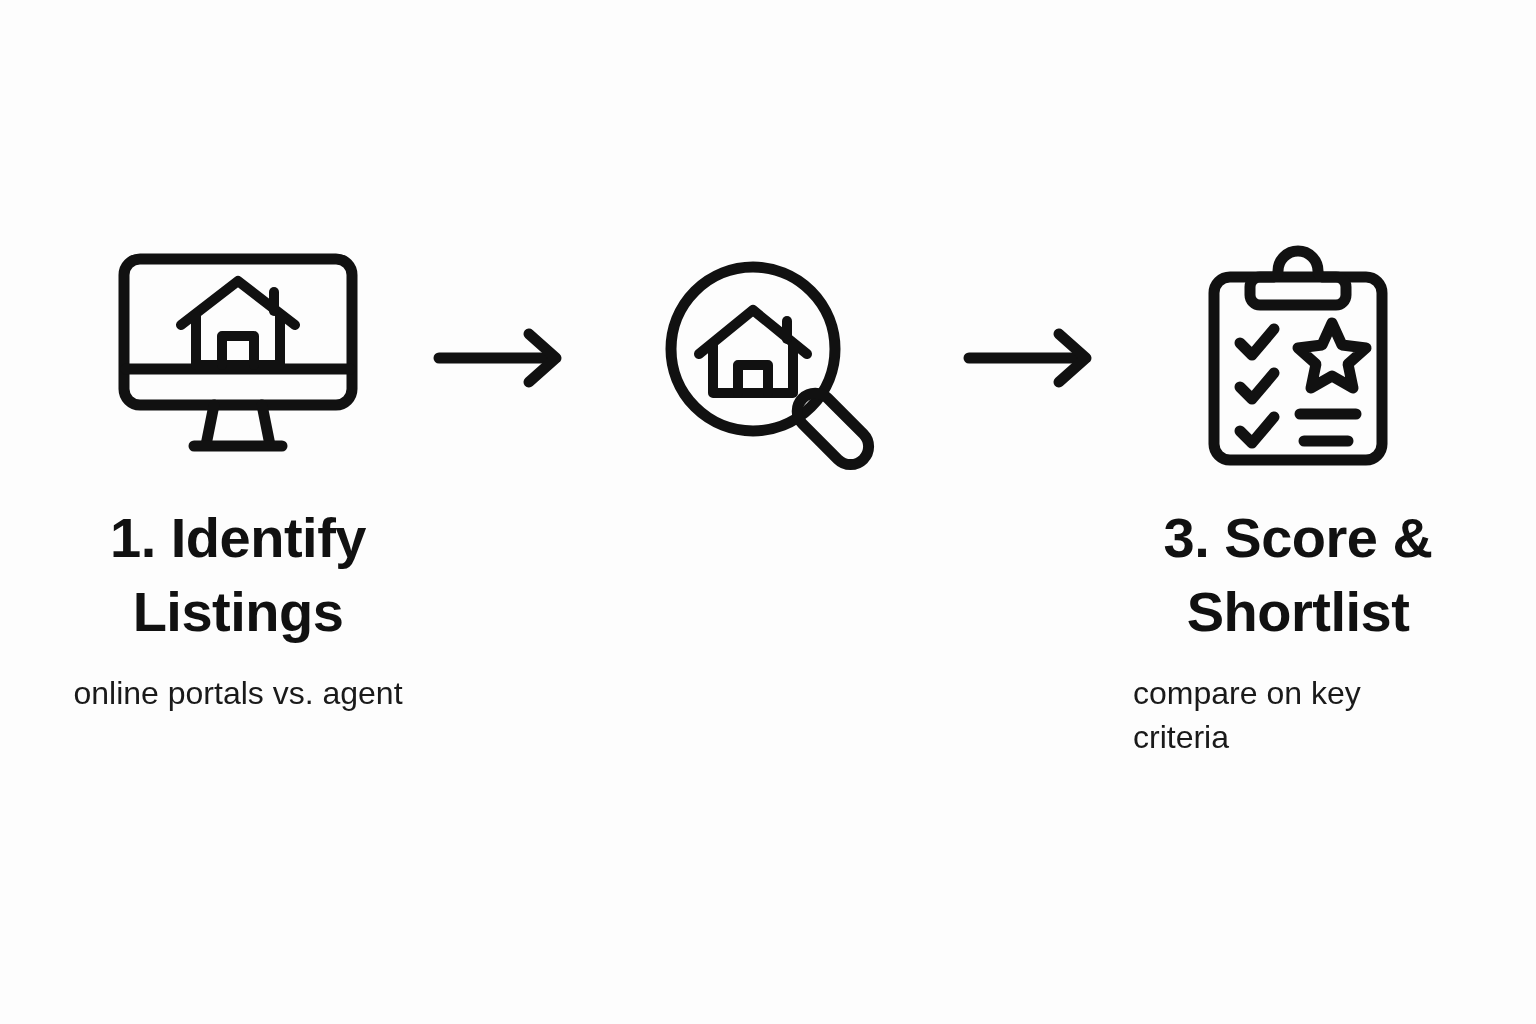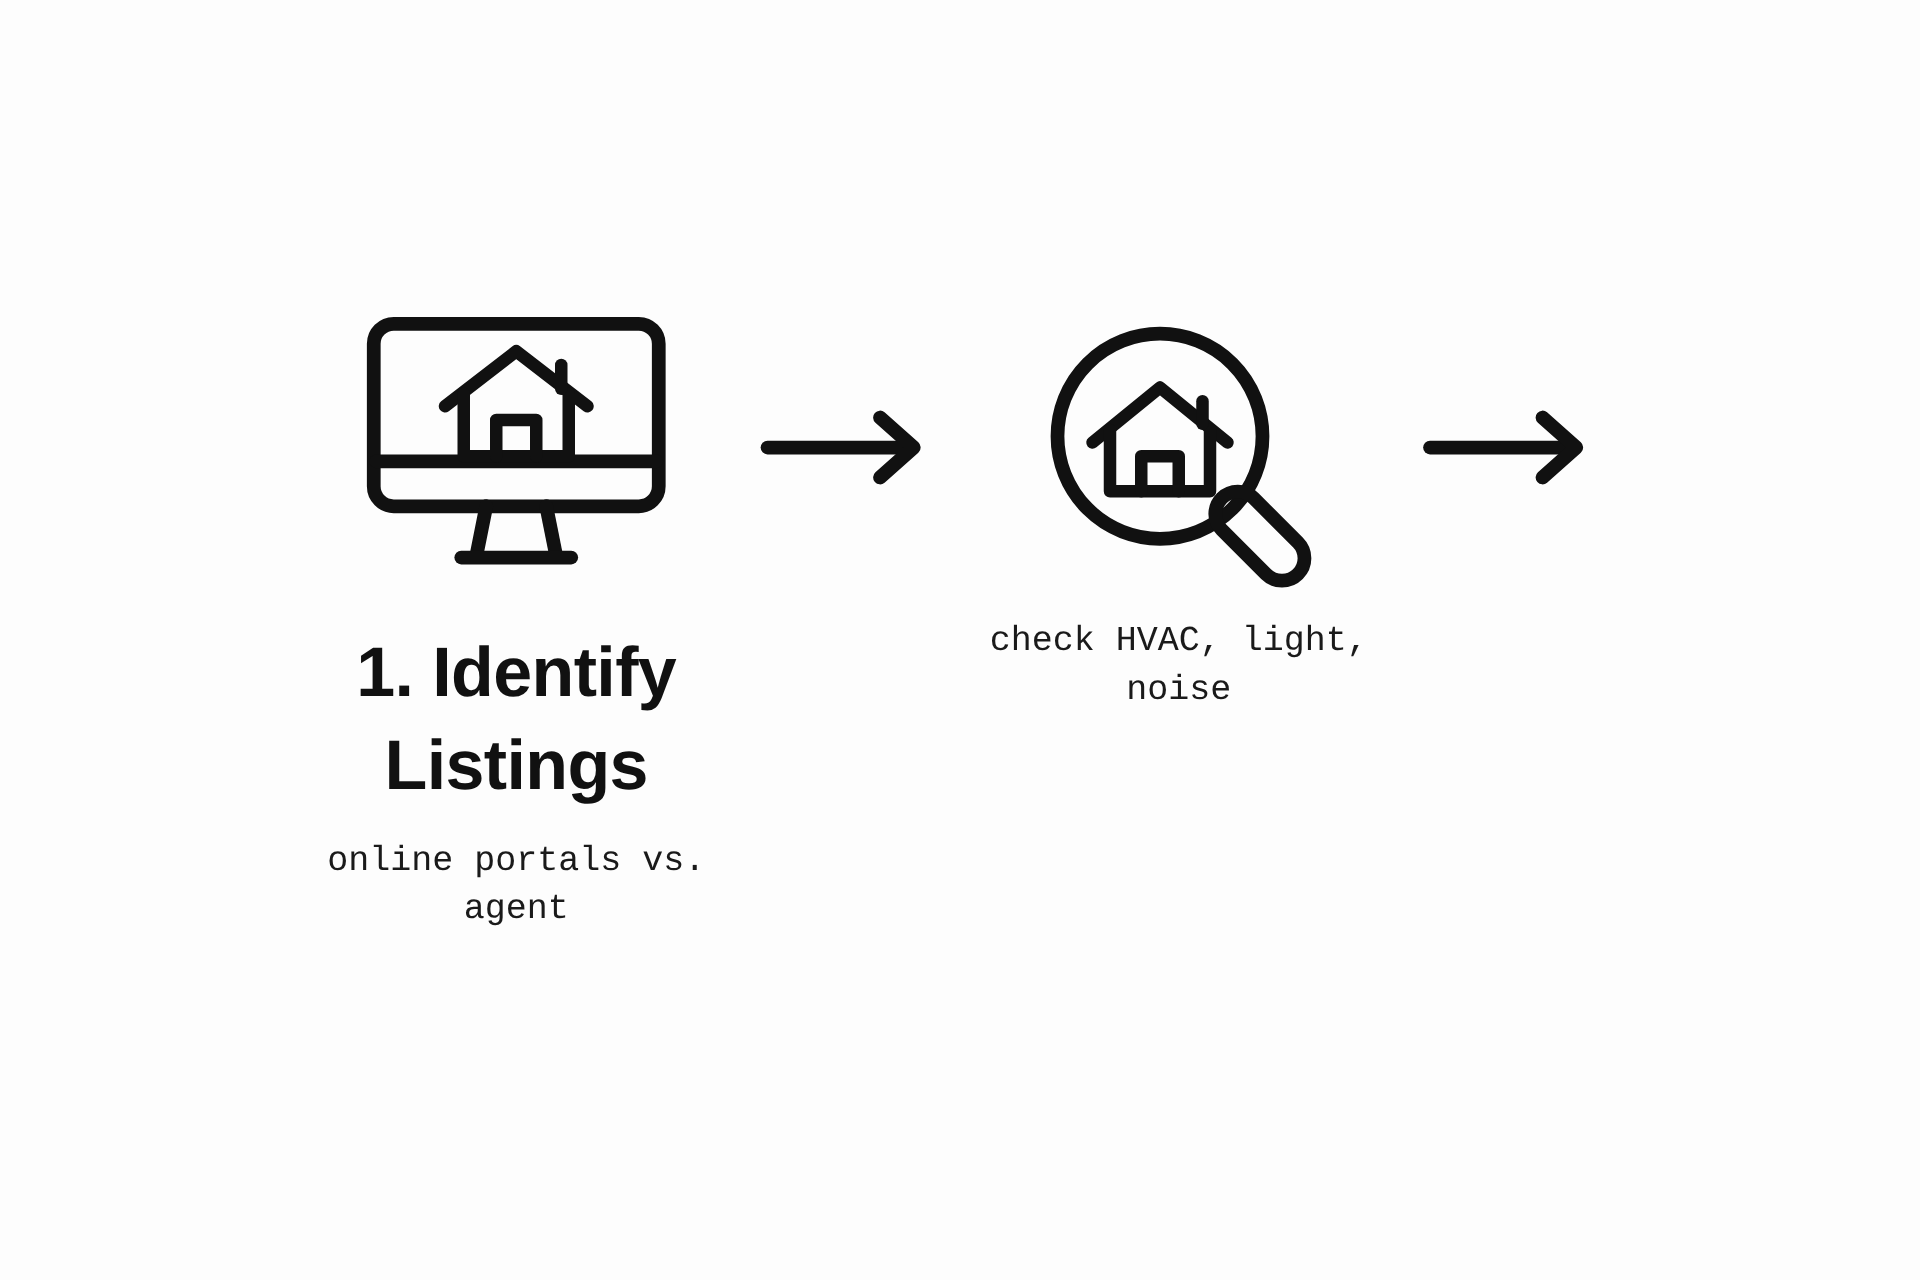--- a/index.html
+++ b/index.html
@@ -65,27 +65,26 @@
     line-height: 1.32;
     font-weight: bold;
     text-align: center;
     letter-spacing: -0.5px;
     color: #111111;
     max-width: 320px;
   }
 
   .step-sub {
     margin-top: 22px;
-    font-size: 28px;
+    font-size: 32px;
     line-height: 1.38;
     font-weight: normal;
-    text-align: center;
+    text-align: left;
     color: #1a1a1a;
     max-width: 330px;
-    font-family: Liberation Mono, monospace;
   }
 
   
   .arrow {
     width: 160px;
     height: 230px;
     display: flex;
     align-items: center;
     justify-content: center;
     flex: 0 0 auto;
@@ -141,25 +140,48 @@
           </g>
 
           <g stroke-width="10">
             <path d="M46 103 L100 59 L154 103"></path>
             <path d="M60 93 L60 142 L140 142 L140 93"></path>
             <path d="M134 70 L134 88"></path>
             <path d="M85 142 L85 114 L115 114 L115 142"></path>
           </g>
         </svg>
       </div>
-      <div class="step-sub">check HVAC, light, noise</div>
     </div>
 
     <div class="arrow">
       <svg width="140" height="60" viewBox="0 0 140 60" fill="none" stroke="#111111" stroke-width="11" stroke-linecap="round" stroke-linejoin="round">
         <line x1="6" y1="30" x2="120" y2="30"></line>
         <polyline points="96,6 123,30 96,54"></polyline>
       </svg>
     </div>
 
+    <div class="step">
+      <div class="step-icon">
+        <svg width="180" height="215" viewBox="0 0 180 215" fill="none" stroke="#111111" stroke-width="11" stroke-linecap="round" stroke-linejoin="round">
+
+          <rect x="6" y="26" width="168" height="183" rx="16" ry="16"></rect>
+
+          <path d="M52 26 h12 a6 6 0 0 0 6 -6 a20 20 0 0 1 40 0 a6 6 0 0 0 6 6 h12
+                   a10 10 0 0 1 10 10 v8 a10 10 0 0 1 -10 10 h-76
+                   a10 10 0 0 1 -10 -10 v-8 a10 10 0 0 1 10 -10 z"></path>
+
+          <polyline points="32,92 44,104 66,78"></polyline>
+          <polyline points="32,136 44,148 66,122"></polyline>
+          <polyline points="32,180 44,192 66,166"></polyline>
+
+          <path d="M124 72 L134 94 L158 97 L140 113 L145 137 L124 125 L103 137
+                   L108 113 L90 97 L114 94 Z"></path>
+
+          <line x1="92" y1="163" x2="148" y2="163"></line>
+          <line x1="96" y1="190" x2="140" y2="190"></line>
+        </svg>
+      </div>
+      <div class="step-title">3. Score &amp; Shortlist</div>
+      <div class="step-sub">compare on key criteria</div>
+    </div>
 
   </div>
 </div>
 
 </body></html>

